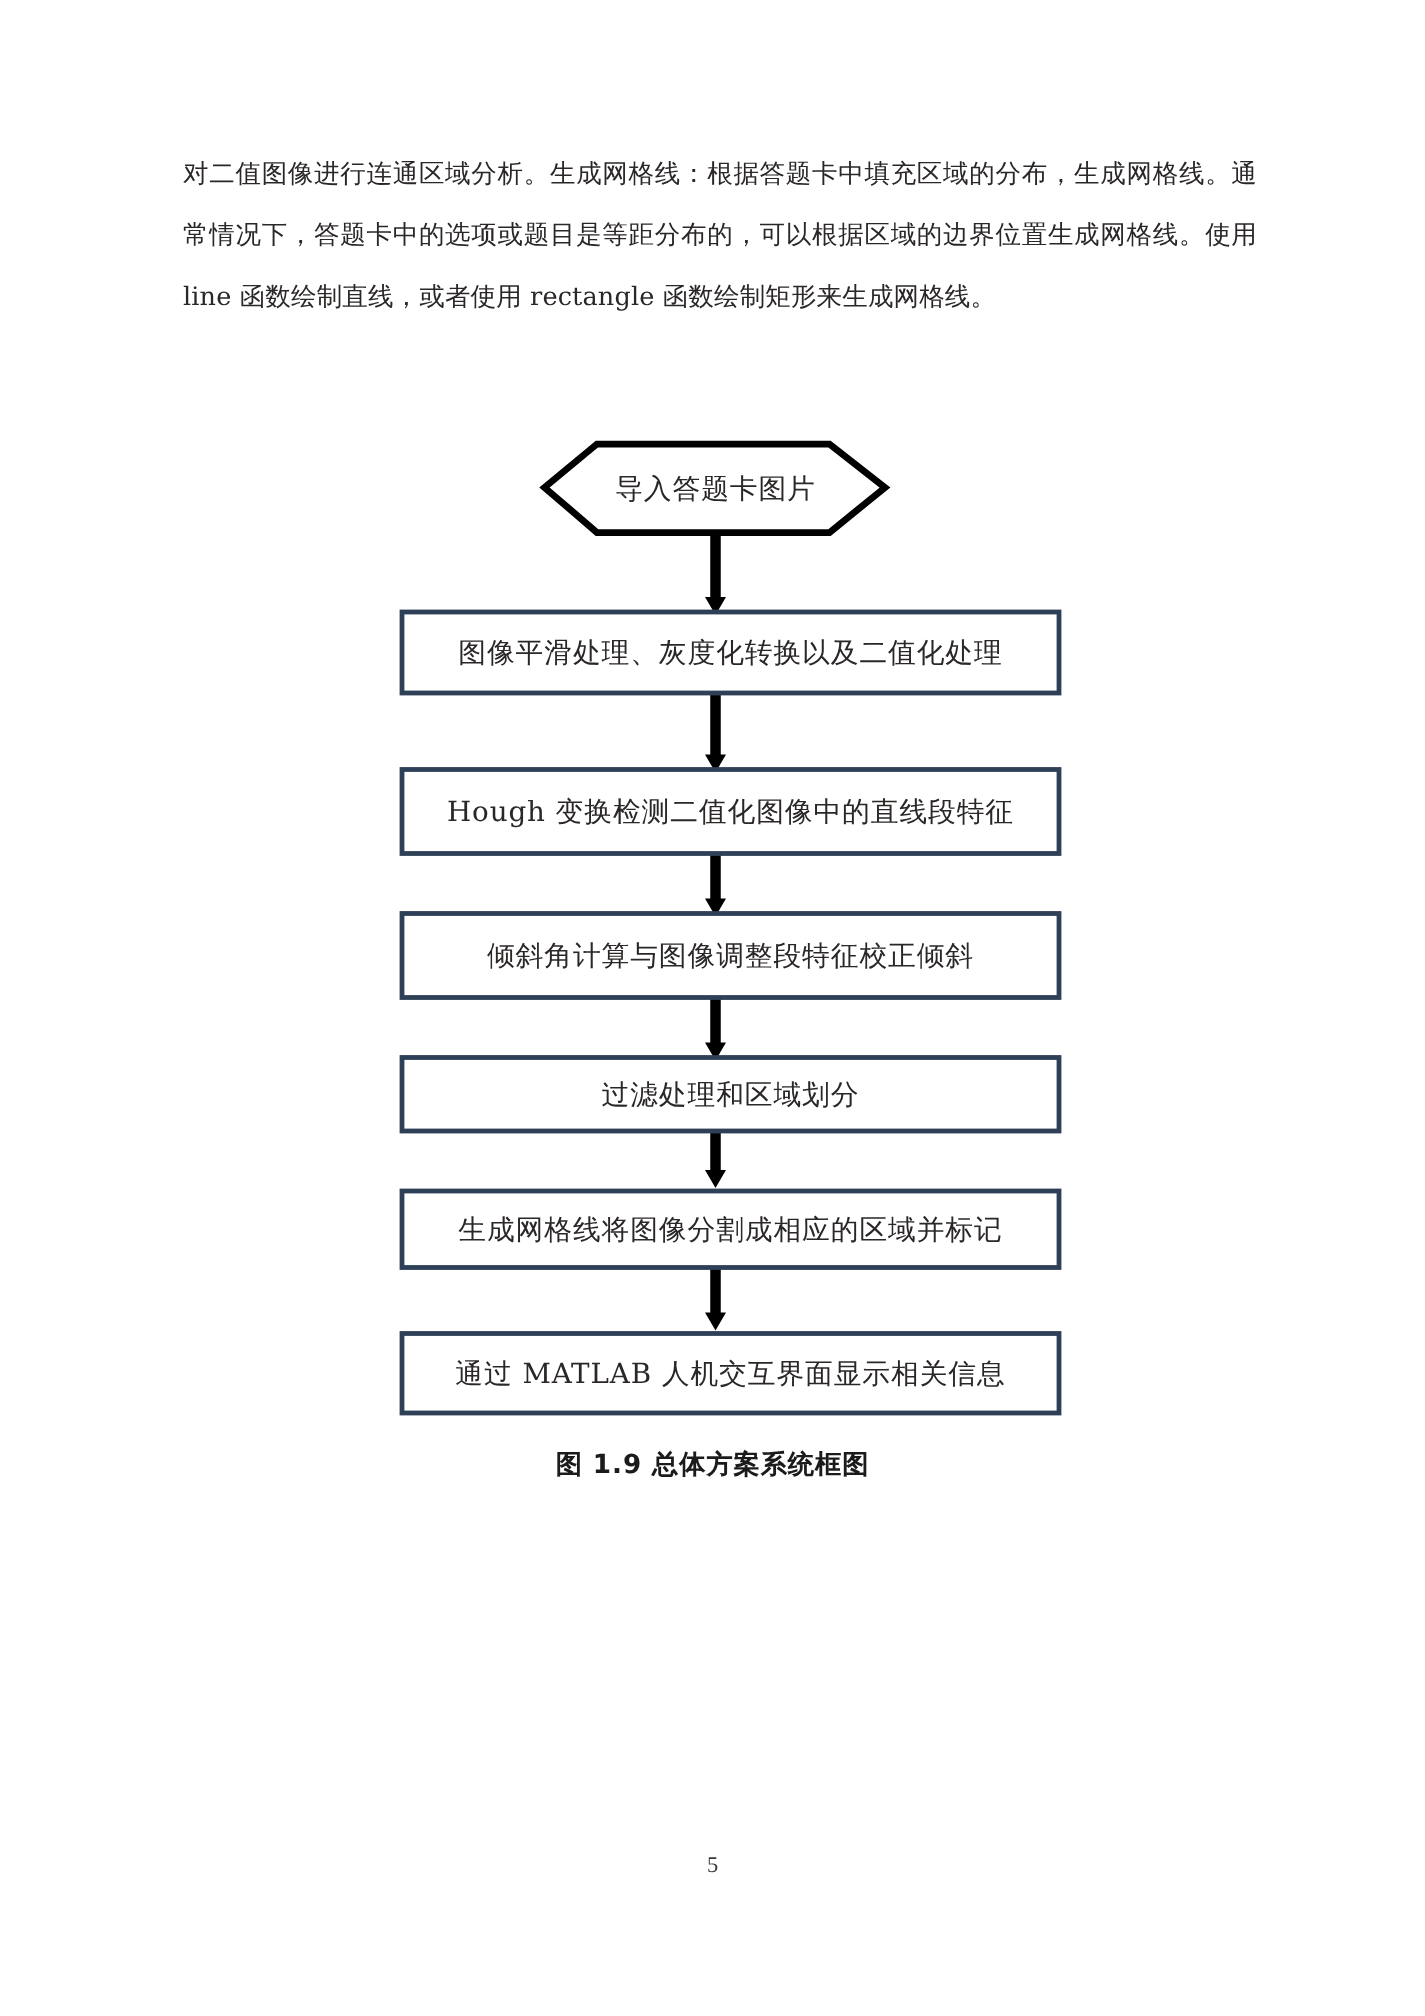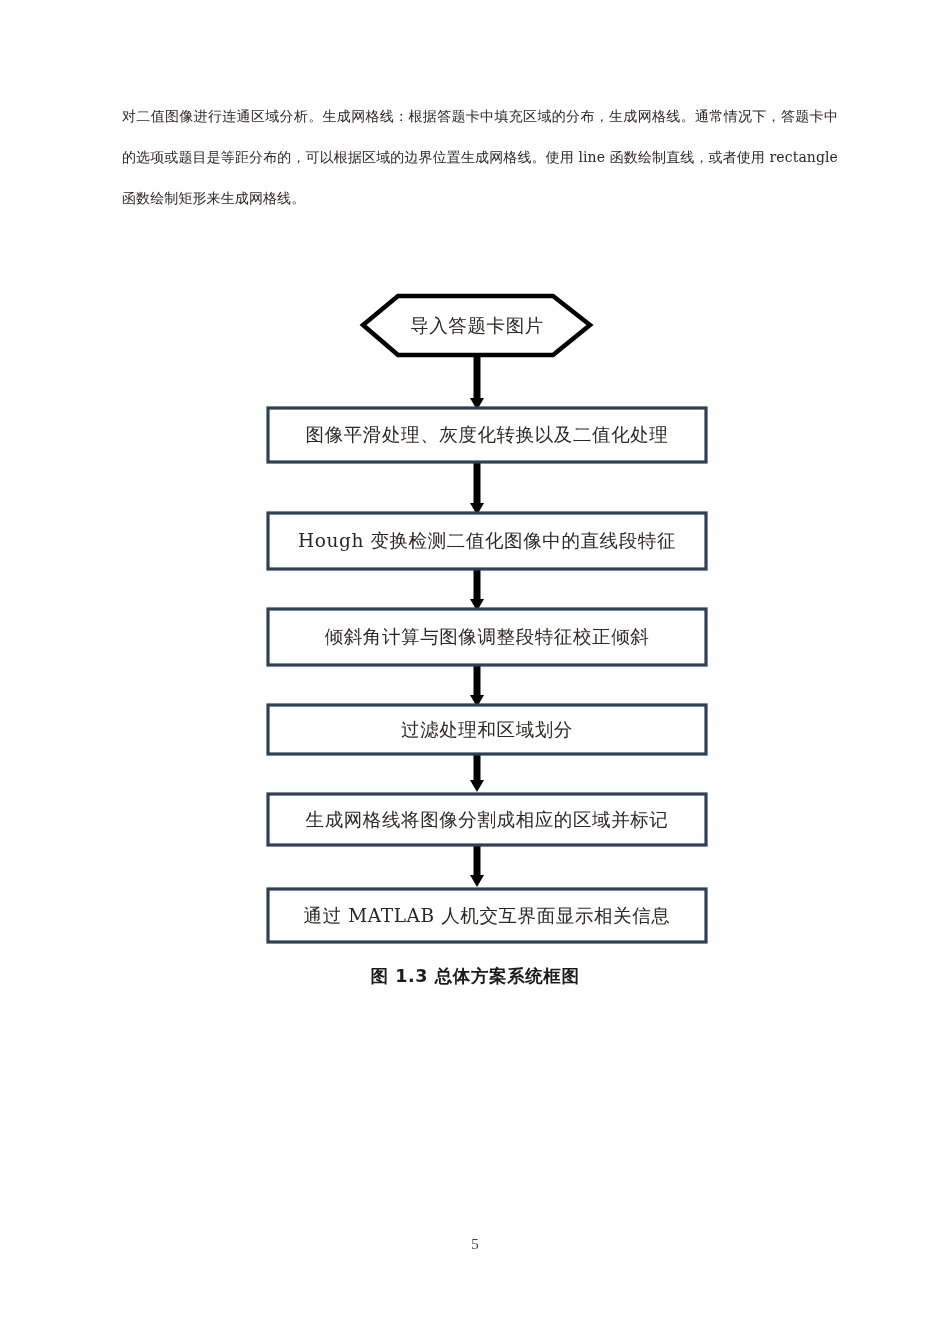--- a/index.html
+++ b/index.html
@@ -17,21 +17,21 @@
   }
 
   
   .page-body {
     position: absolute;
     left: 122px;
     top: 96px;
     width: 716px;
   }
   .para {
-    font-size: 14px;
+    font-size: 17px;
     line-height: 41px;
     text-align: justify;
     text-justify: inter-ideograph;
     letter-spacing: 0.1px;
     margin: 0;
     color: #2a2726;
   }
   .para-indent {
     text-indent: 39px;
   }
@@ -156,15 +156,15 @@
     </g>
 
     <g>
       <rect x="268" y="609" width="438" height="53" fill="#ffffff" stroke="#2e4057" stroke-width="3.2"></rect>
       <text class="node-text" x="487" y="642" text-anchor="middle">通过 MATLAB 人机交互界面显示相关信息</text>
     </g>
 
   </svg>
 </div>
 
-<div class="fig-caption">图 1.3  总体方案系统框图</div>
+<div class="fig-caption">图 1.9  总体方案系统框图</div>
 
 <div class="page-number">5</div>
 
 </body></html>

